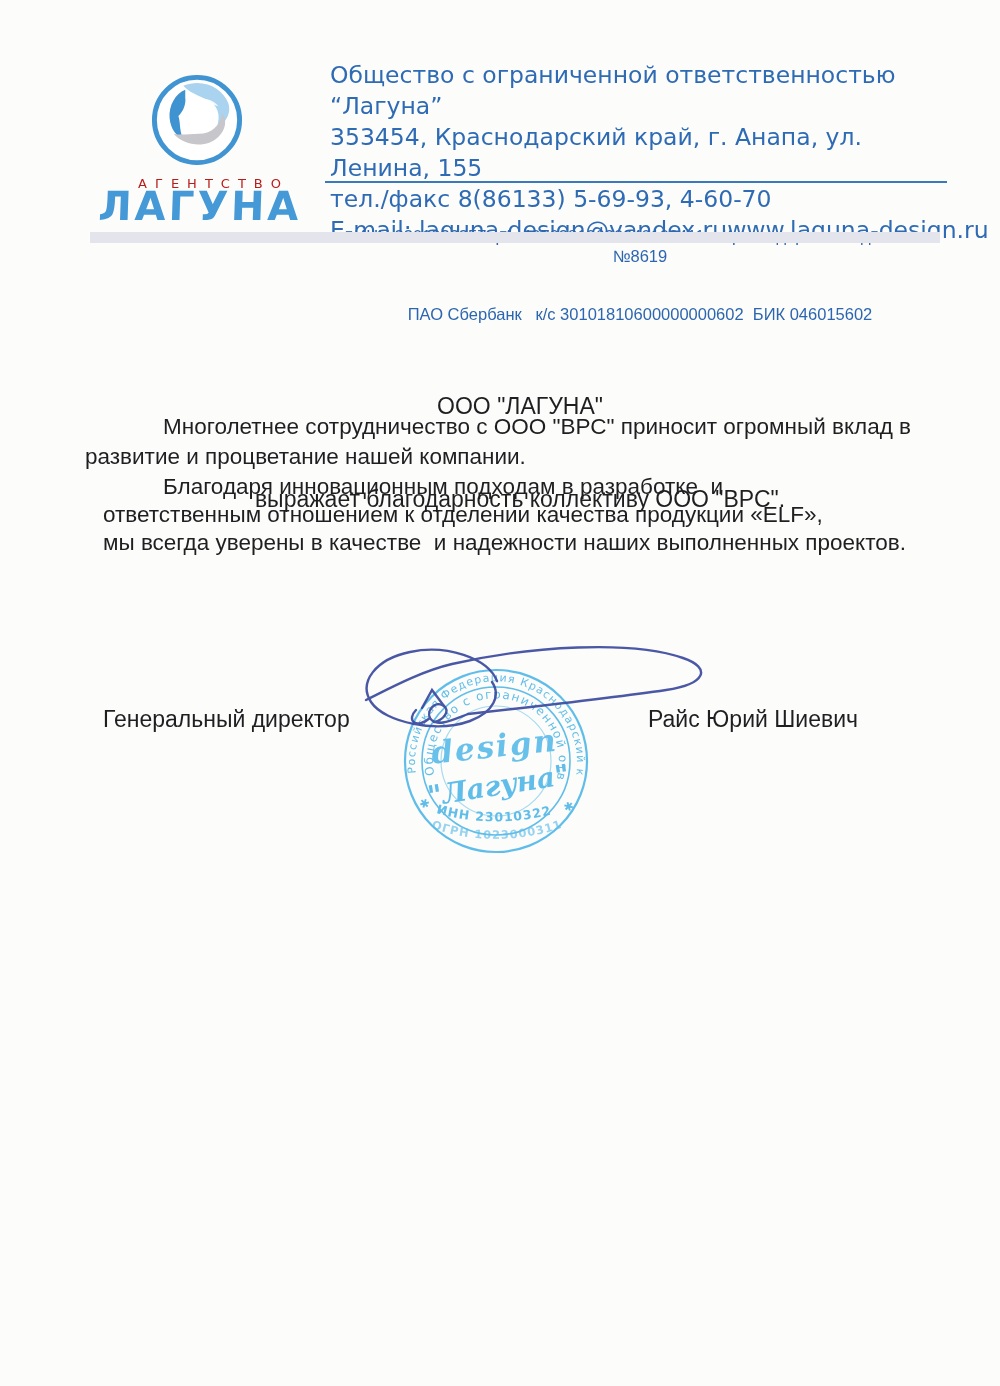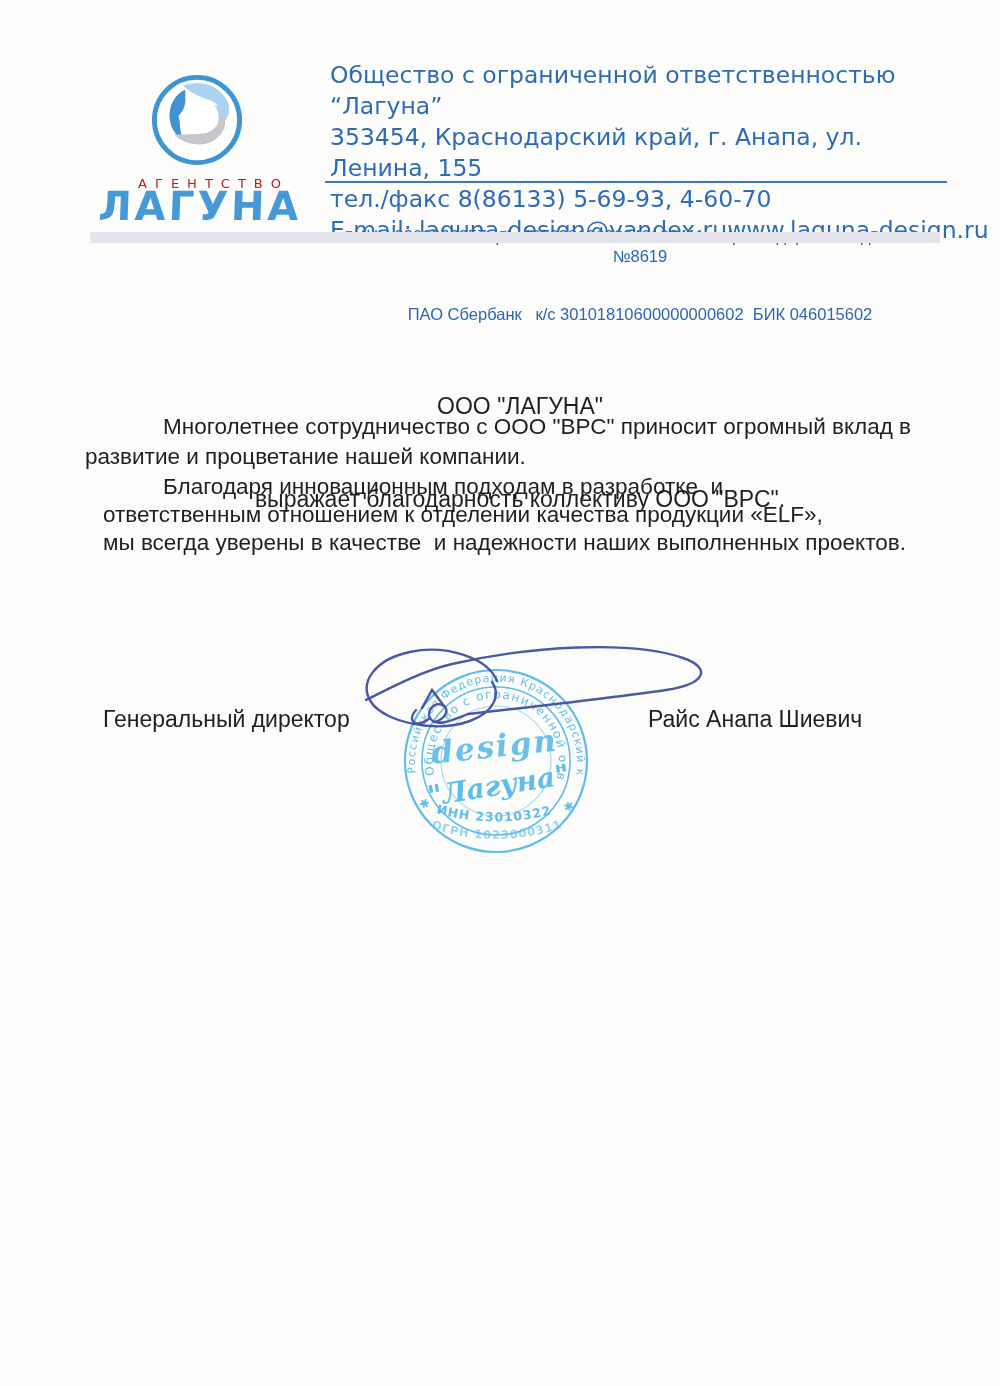--- a/index.html
+++ b/index.html
@@ -114,21 +114,21 @@
     <div>выражает благодарность коллективу ООО "ВРС".</div>
   </div>
 
   <div class="bline bl0">Многолетнее сотрудничество с ООО "ВРС" приносит огромный вклад в</div>
   <div class="bline bl1">развитие и процветание нашей компании.</div>
   <div class="bline bl2">Благодаря инновационным подходам в разработке  и</div>
   <div class="bline bl3">ответственным отношением к отделении качества продукции «ELF»,</div>
   <div class="bline bl4">мы всегда уверены в качестве  и надежности наших выполненных проектов.</div>
 
   <div class="pos-title">Генеральный директор</div>
-  <div class="signer">Райс Анапа Шиевич</div>
+  <div class="signer">Райс Юрий Шиевич</div>
 
   <svg class="overlay" width="1000" height="1386" viewBox="0 0 1000 1386">
     <defs>
       <path id="arcOuter" d="M 416 775 A 81 81 0 1 1 576 775" fill="none"></path>
       <path id="arcInner" d="M 435 777 A 63 63 0 1 1 557 777" fill="none"></path>
       <path id="arcInn" d="M 436 813 A 220 220 0 0 0 556 813" fill="none"></path>
       <path id="arcOgrn" d="M 431 828 A 200 200 0 0 0 561 828" fill="none"></path>
     </defs>
     <g class="stamp-g" opacity="0.82">
       <circle cx="496" cy="761" r="91" fill="none" stroke="#3fb0e6" stroke-width="2.2"></circle>

